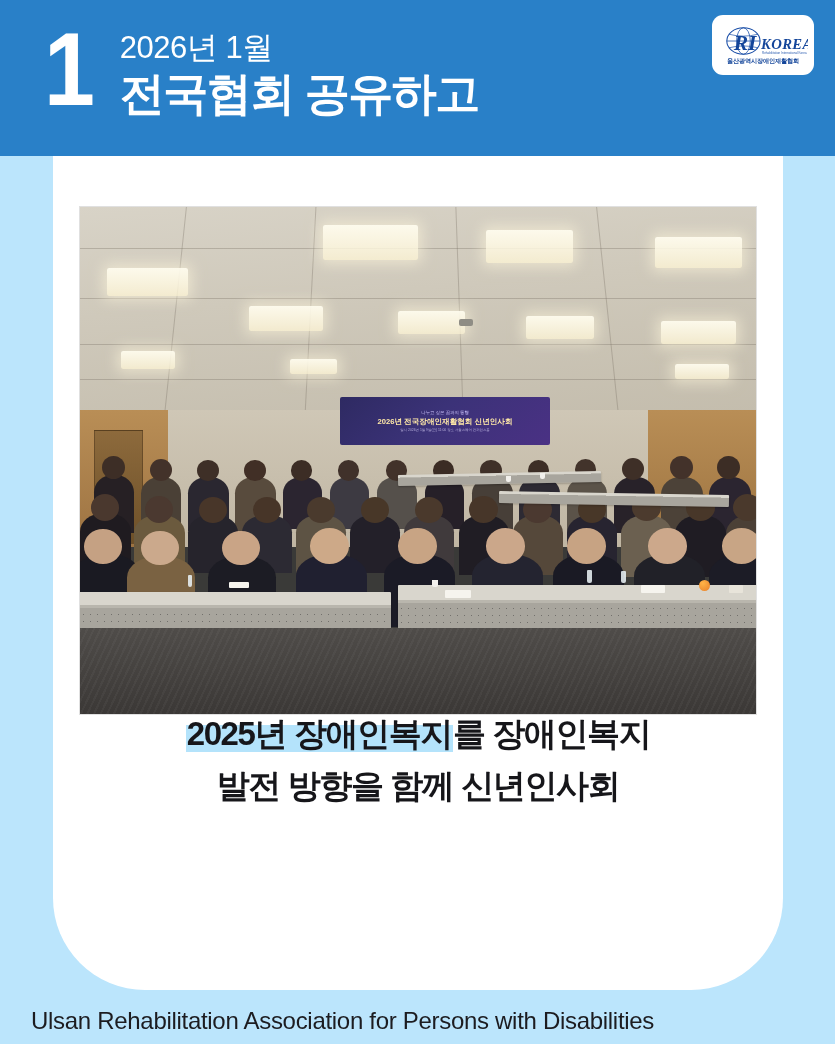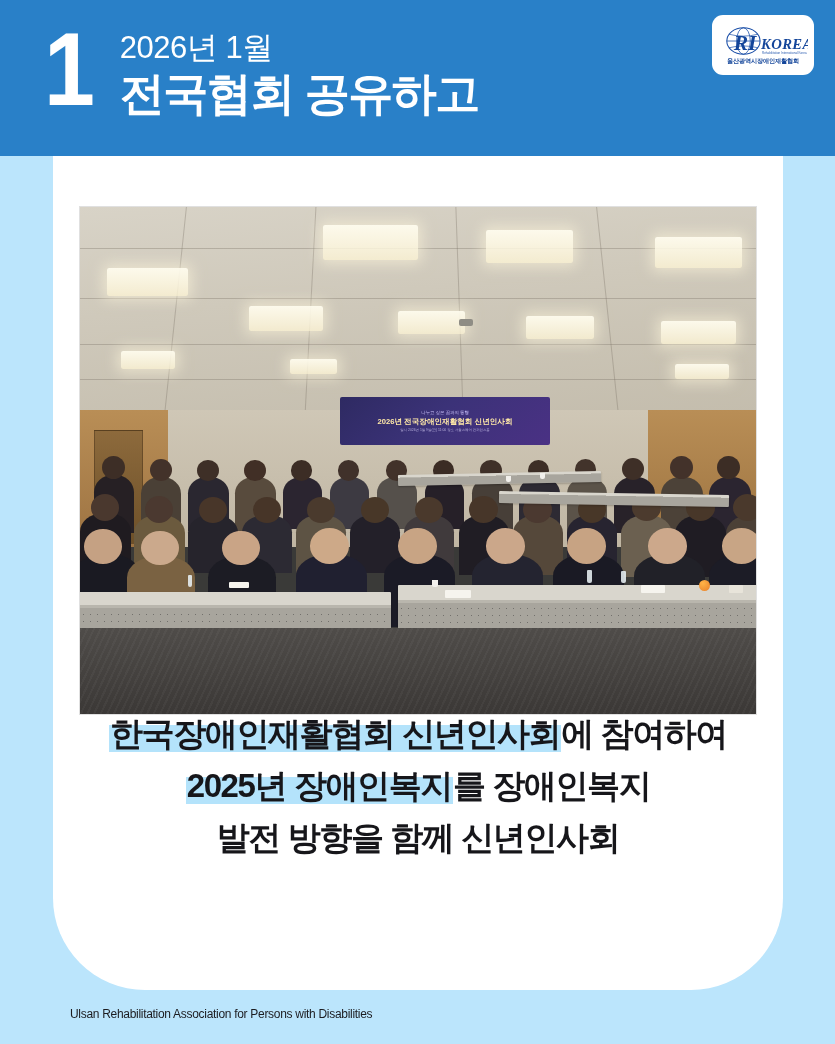--- a/index.html
+++ b/index.html
@@ -290,26 +290,25 @@
   .hl {
     background: linear-gradient(to top, #b4e3fb 74%, rgba(180,227,251,0) 74%);
     padding: 0 1px;
   }
 
   
   .footer {
     position: absolute;
     left: 31px;
     top: 1007px;
-    font-size: 12px;
+    font-size: 24px;
     color: #1c1c20;
     letter-spacing: -0.3px;
     font-weight: 400;
     white-space: nowrap;
-    margin-left: 39px;
   }
 </style>
 </head>
 <body>
 
 <div class="header">
   <div class="header-inner">
     <div class="big-number">1</div>
     <div class="header-text">
       <div class="header-date">2026년 1월</div>
@@ -483,23 +482,20 @@
       <div class="ph-paper" style="left:96%;top:74.5%;width:14px;height:8px;background:#e8e4da;"></div>
 
       <div class="ph-floor">
         <div class="ph-floor-tex"></div>
       </div>
     </div>
   </div>
 
   <div class="body-text">
     <div class="body-line">
-      <span class="hl">한국장애인재활협회 신년인사회</span><span>에 참여하여</span>
-    </div>
-    <div class="body-line">
       <span class="hl">2025년 장애인복지</span><span>를 장애인복지</span>
     </div>
     <div class="body-line">
       <span>발전 방향을 함께 신년인사회</span>
     </div>
   </div>
 </div>
 
 <div class="footer">Ulsan Rehabilitation Association for Persons with Disabilities</div>
 

